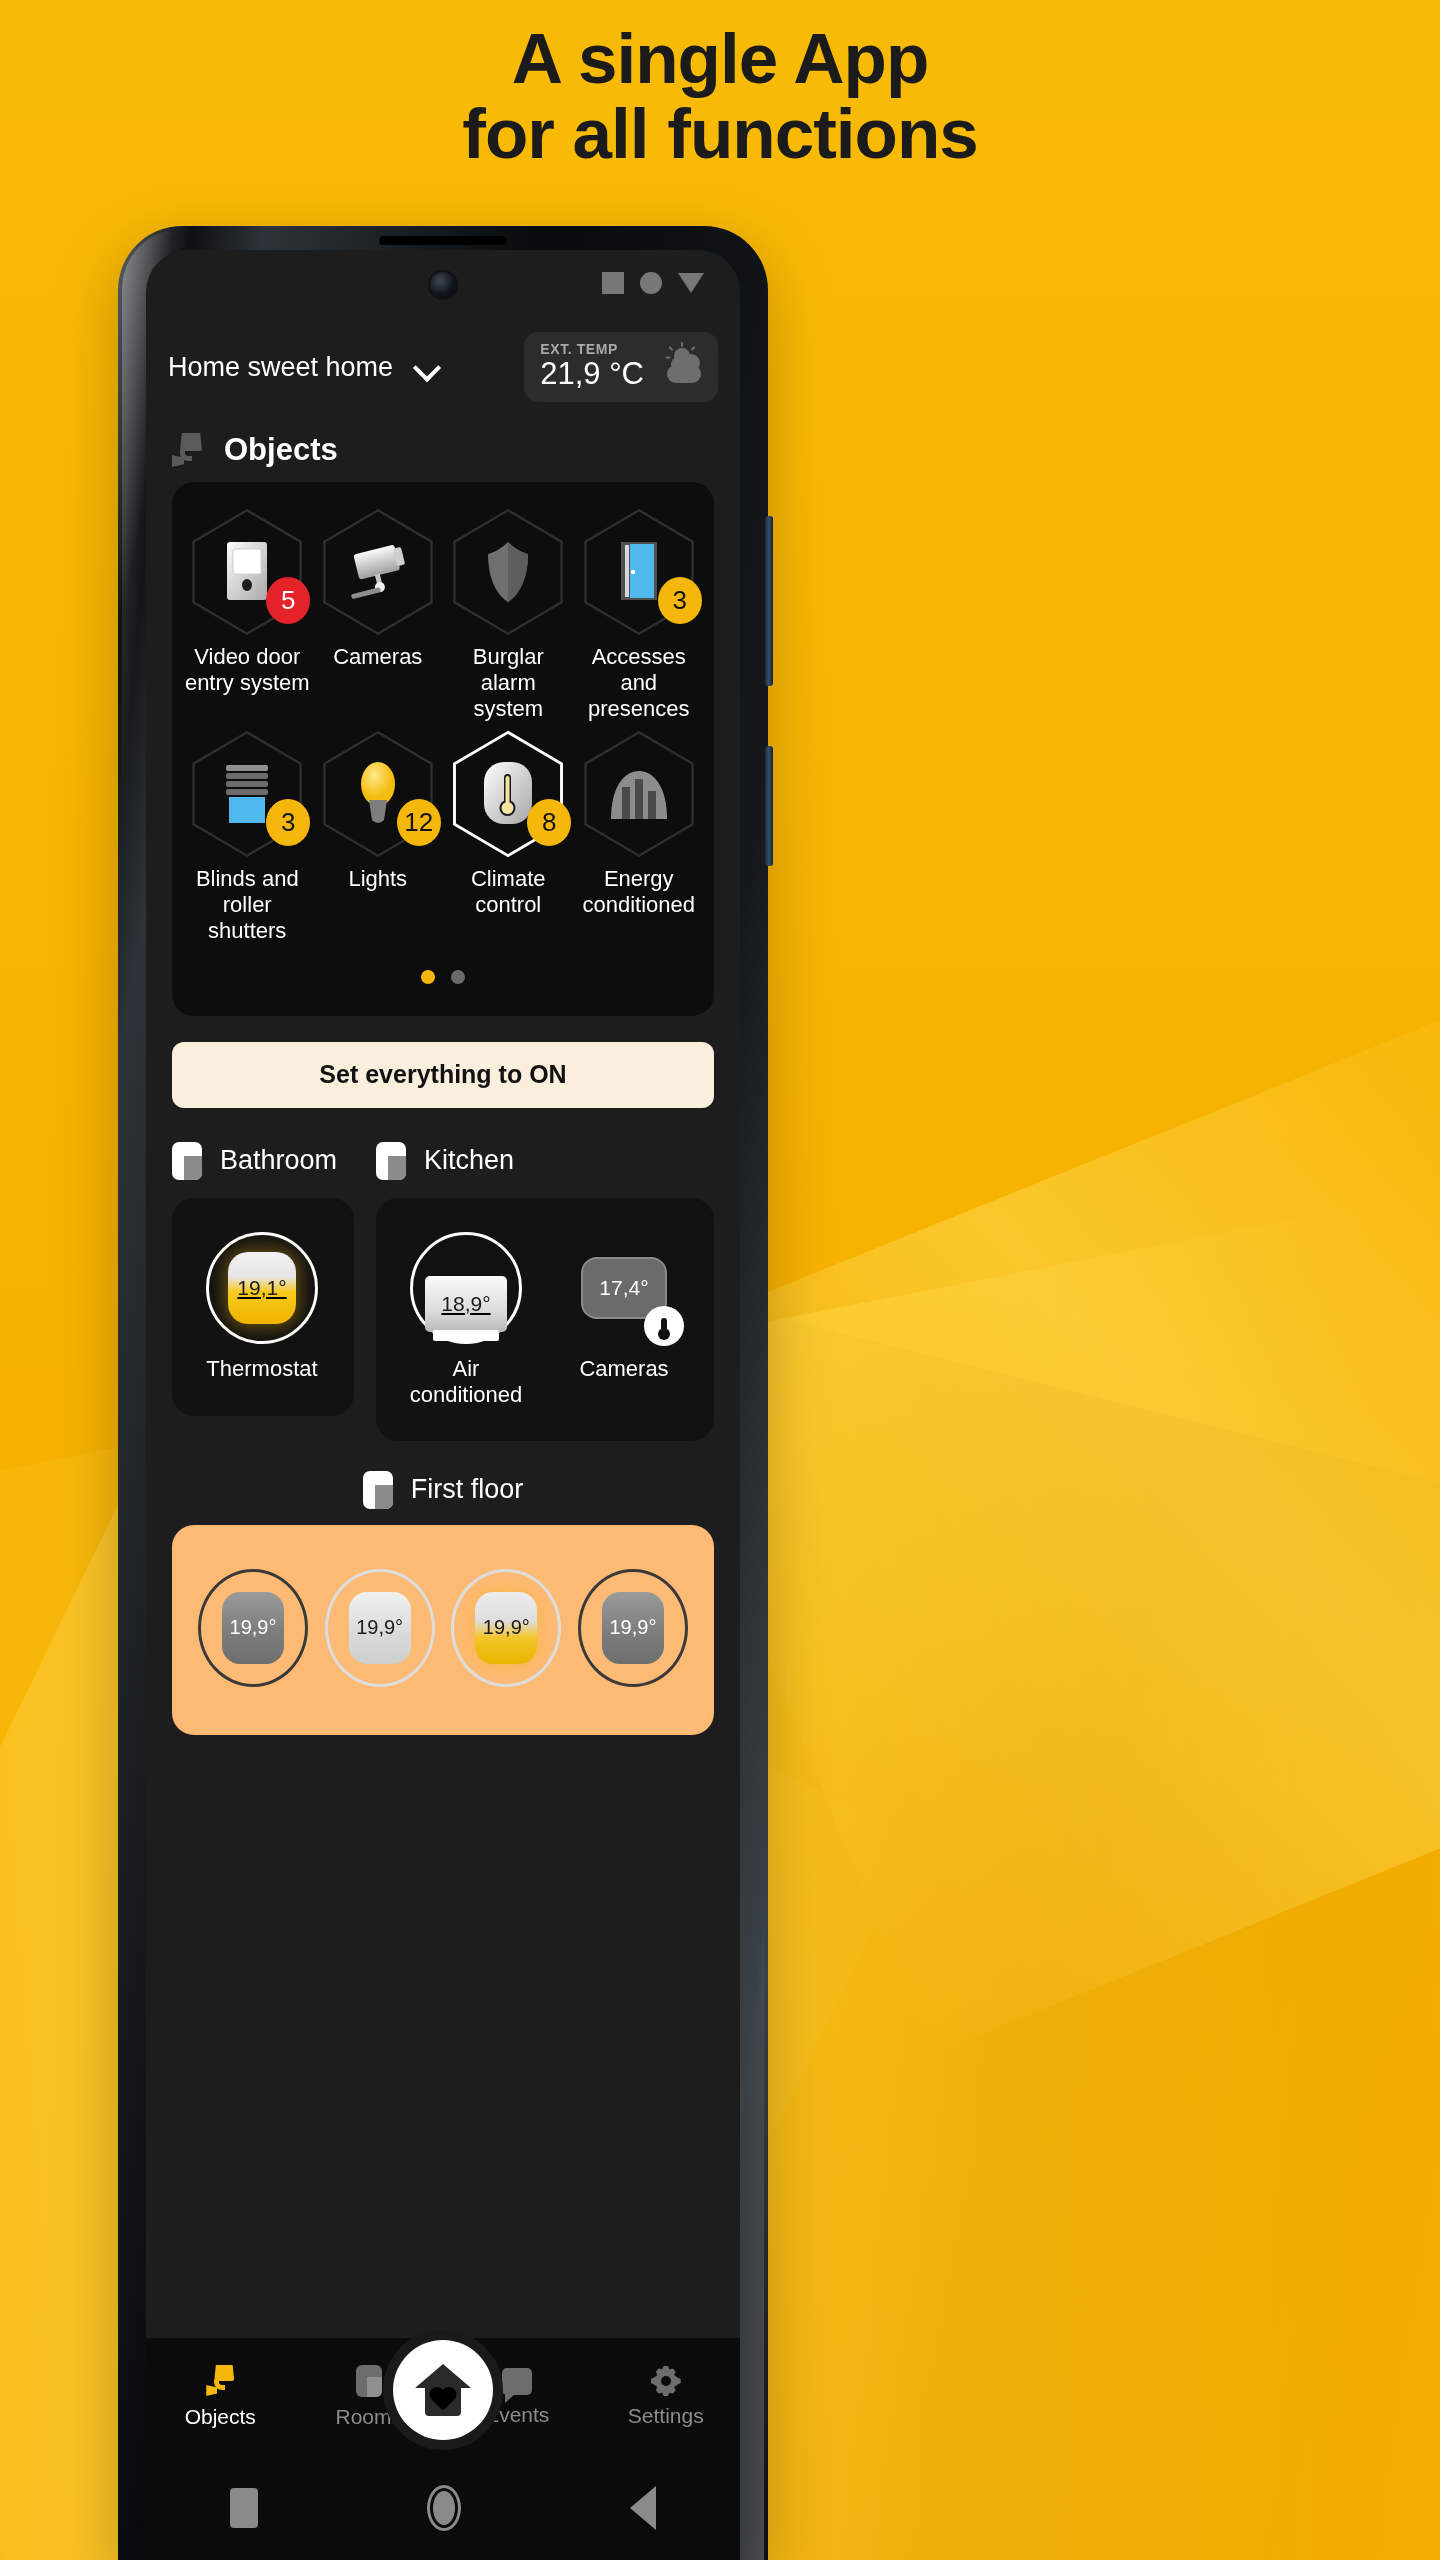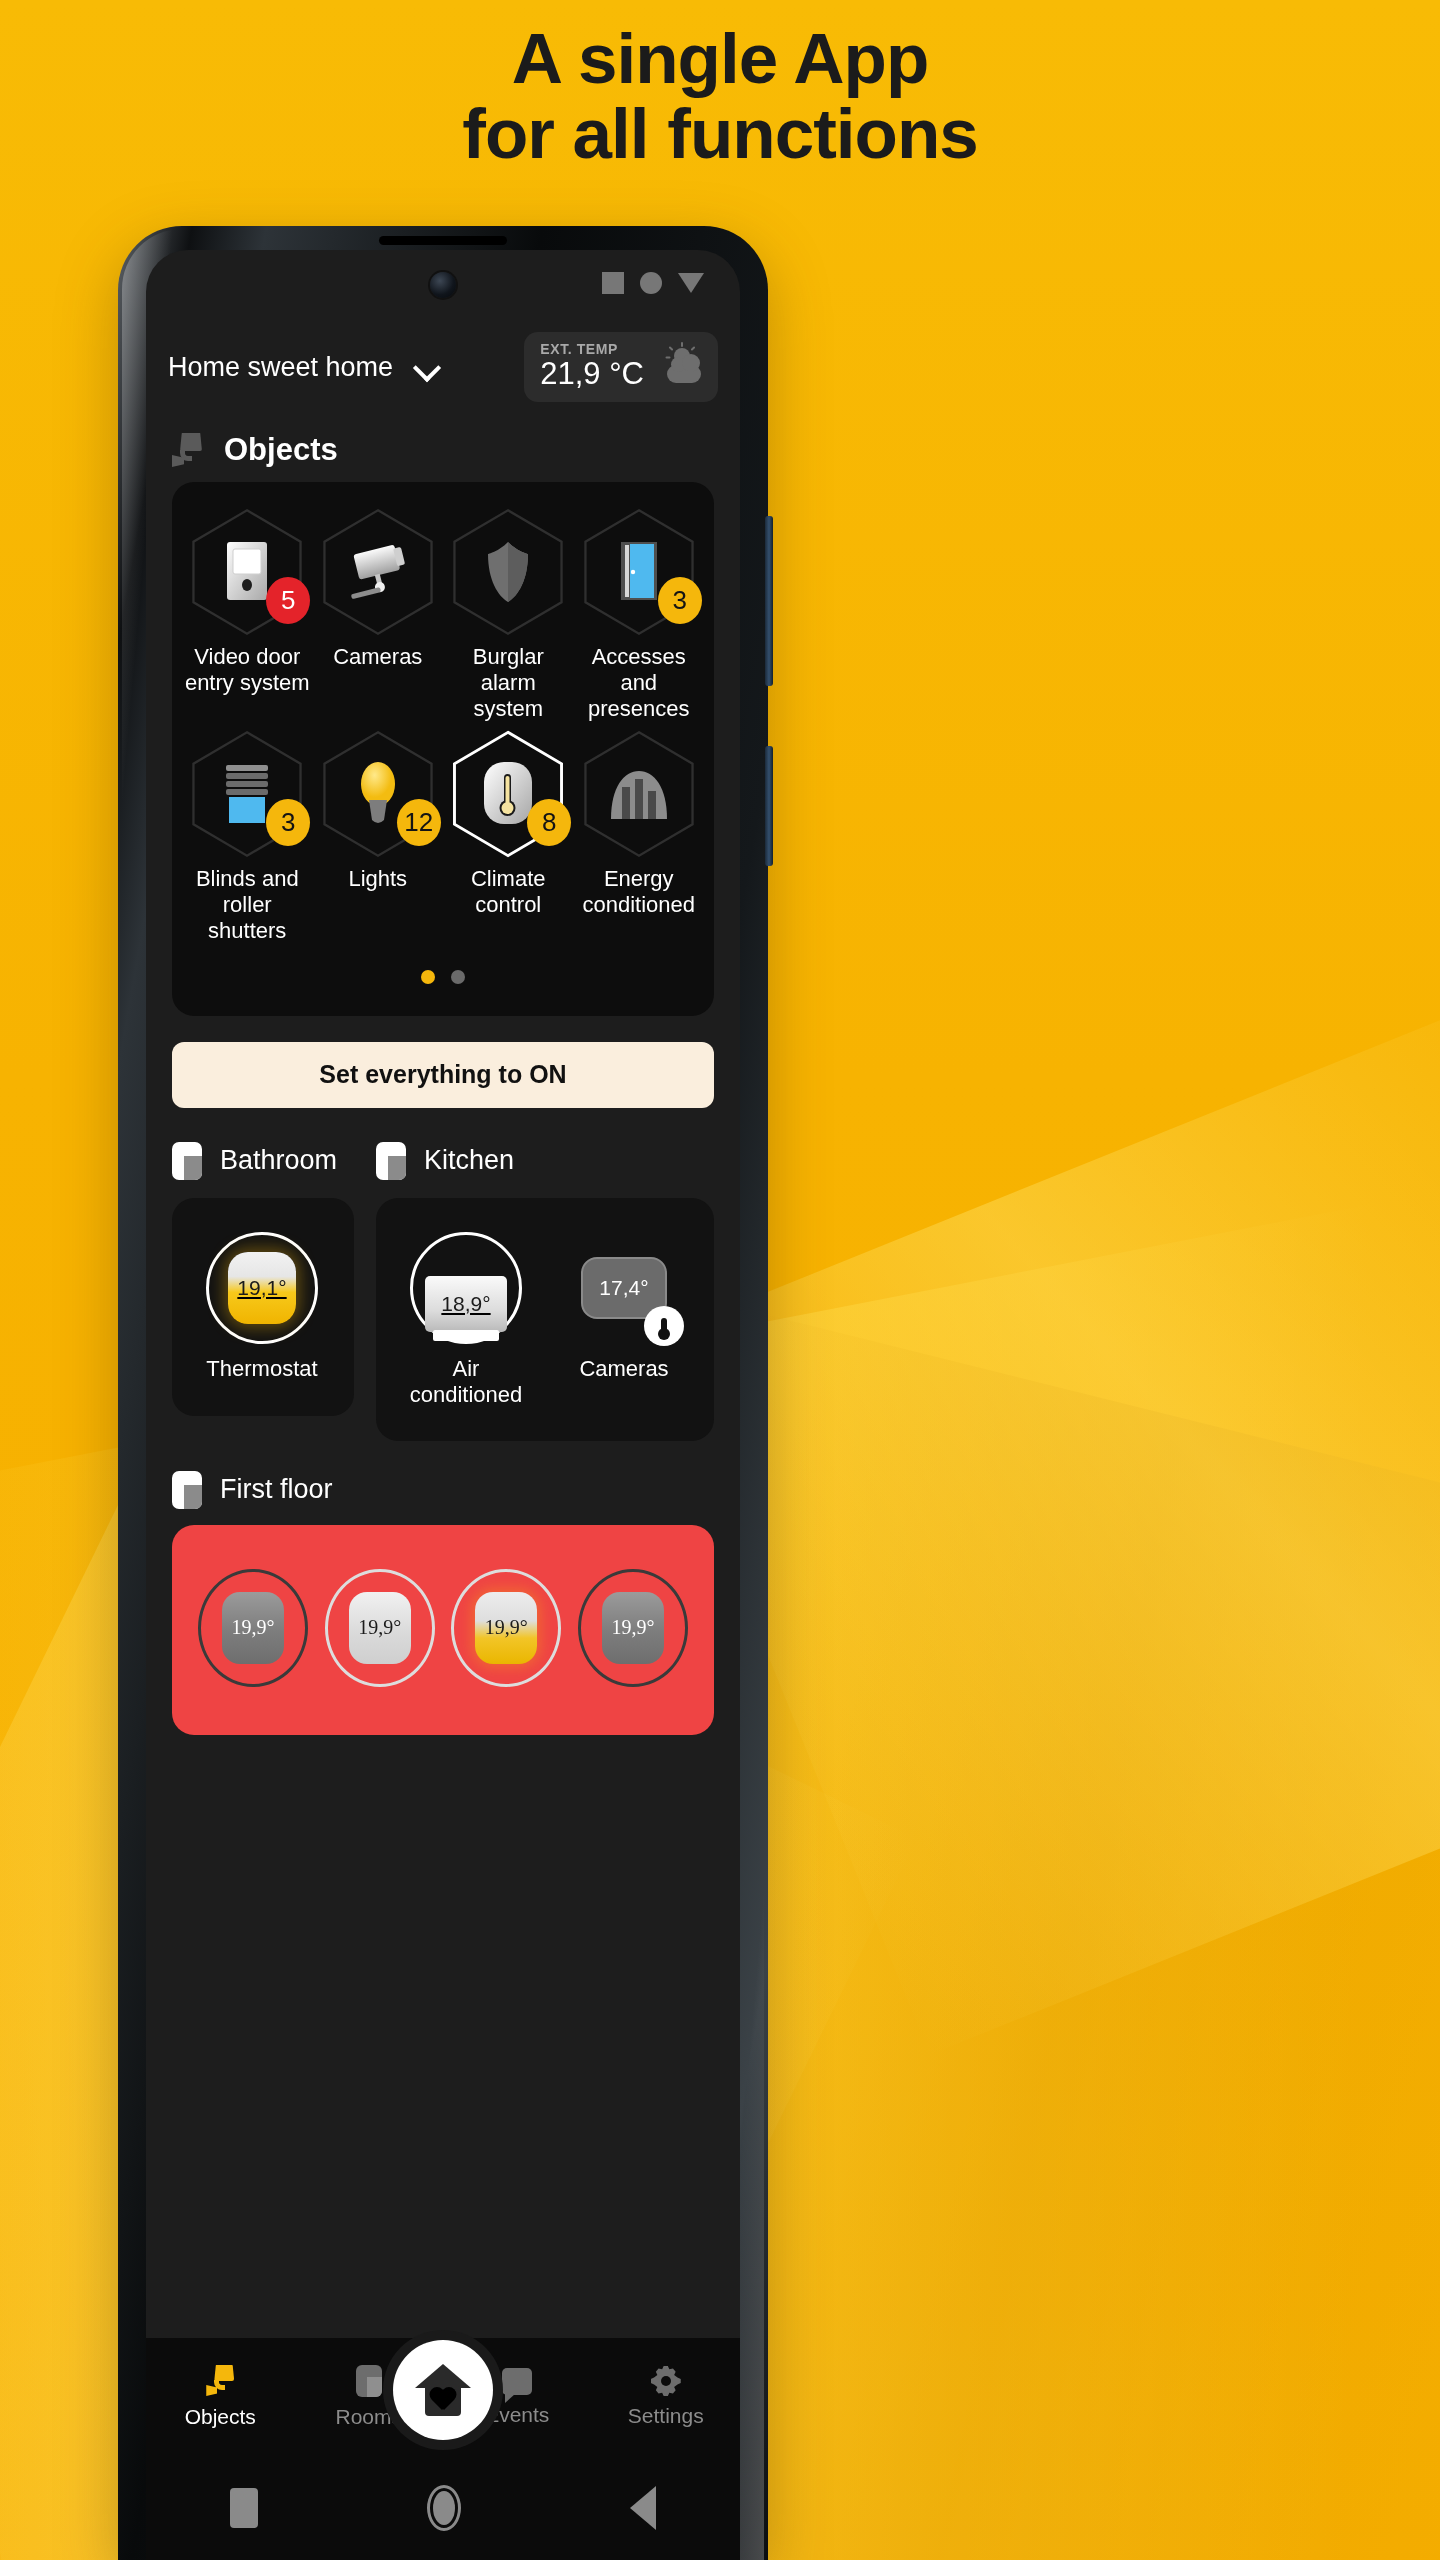--- a/index.html
+++ b/index.html
@@ -153,23 +153,23 @@
   .bal-chip { width:86px; height:62px; border-radius:16px; font-size:21px; color:#fff;
     display:flex; align-items:center; justify-content:center;
     background:#6b6b6b; border:2px solid #8a8a8a; }
   .bal-thermo { position:absolute; right:-4px; bottom:-2px; width:40px; height:40px; border-radius:50%;
     background:#fff; display:flex; align-items:center; justify-content:center; }
   .bal-thermo .stem { width:6px; height:15px; background:#111; border-radius:3px; position:relative; }
   .bal-thermo .stem:after { content:""; position:absolute; left:-3px; bottom:-7px; width:12px; height:12px;
     border-radius:50%; background:#111; }
 
   
-  .ff-head { display:flex; align-items:center; gap:18px; padding:30px 26px 16px 26px; }
+  .ff-head { display:flex; align-items:center; gap:18px; padding:30px 26px 16px 26px;justify-content:center; }
   .ff-head .nm { color:#fff; font-size:27px; }
-  .ff-card { margin:0 26px; background:#ef4444; border-radius:22px; height:210px; position:relative; overflow:hidden;font-family:Liberation Serif, serif; }
+  .ff-card { margin:0 26px; background:#fdba74; border-radius:22px; height:210px; position:relative; overflow:hidden; }
   .ff-items { display:flex; justify-content:space-between; padding:44px 26px 0 26px; }
   .ff-item { width:110px; height:118px; position:relative; display:flex; align-items:center; justify-content:center; }
   .ff-item .ring { position:absolute; inset:0; border-radius:50%; border:3px solid #ddd; }
   .ff-item .ring.dim { border-color:#3a3a3a; }
   .ff-chip { width:62px; height:72px; border-radius:18px; font-size:20px; color:#1b1b1b;
     display:flex; align-items:center; justify-content:center; }
   .ff-chip.lit { background:linear-gradient(180deg,#ededed 0%,#dedede 40%,#f2c527 64%,#eab600 100%);
     box-shadow:0 0 14px 3px rgba(245,183,12,.32); }
   .ff-chip.cold { background:linear-gradient(180deg,#9b9b9b 0%,#7d7d7d 55%,#6e6e6e 100%); color:#fff; }
   .ff-chip.pale { background:linear-gradient(180deg,#f1f1f1 0%,#d9d9d9 60%,#cfcfcf 100%); }

